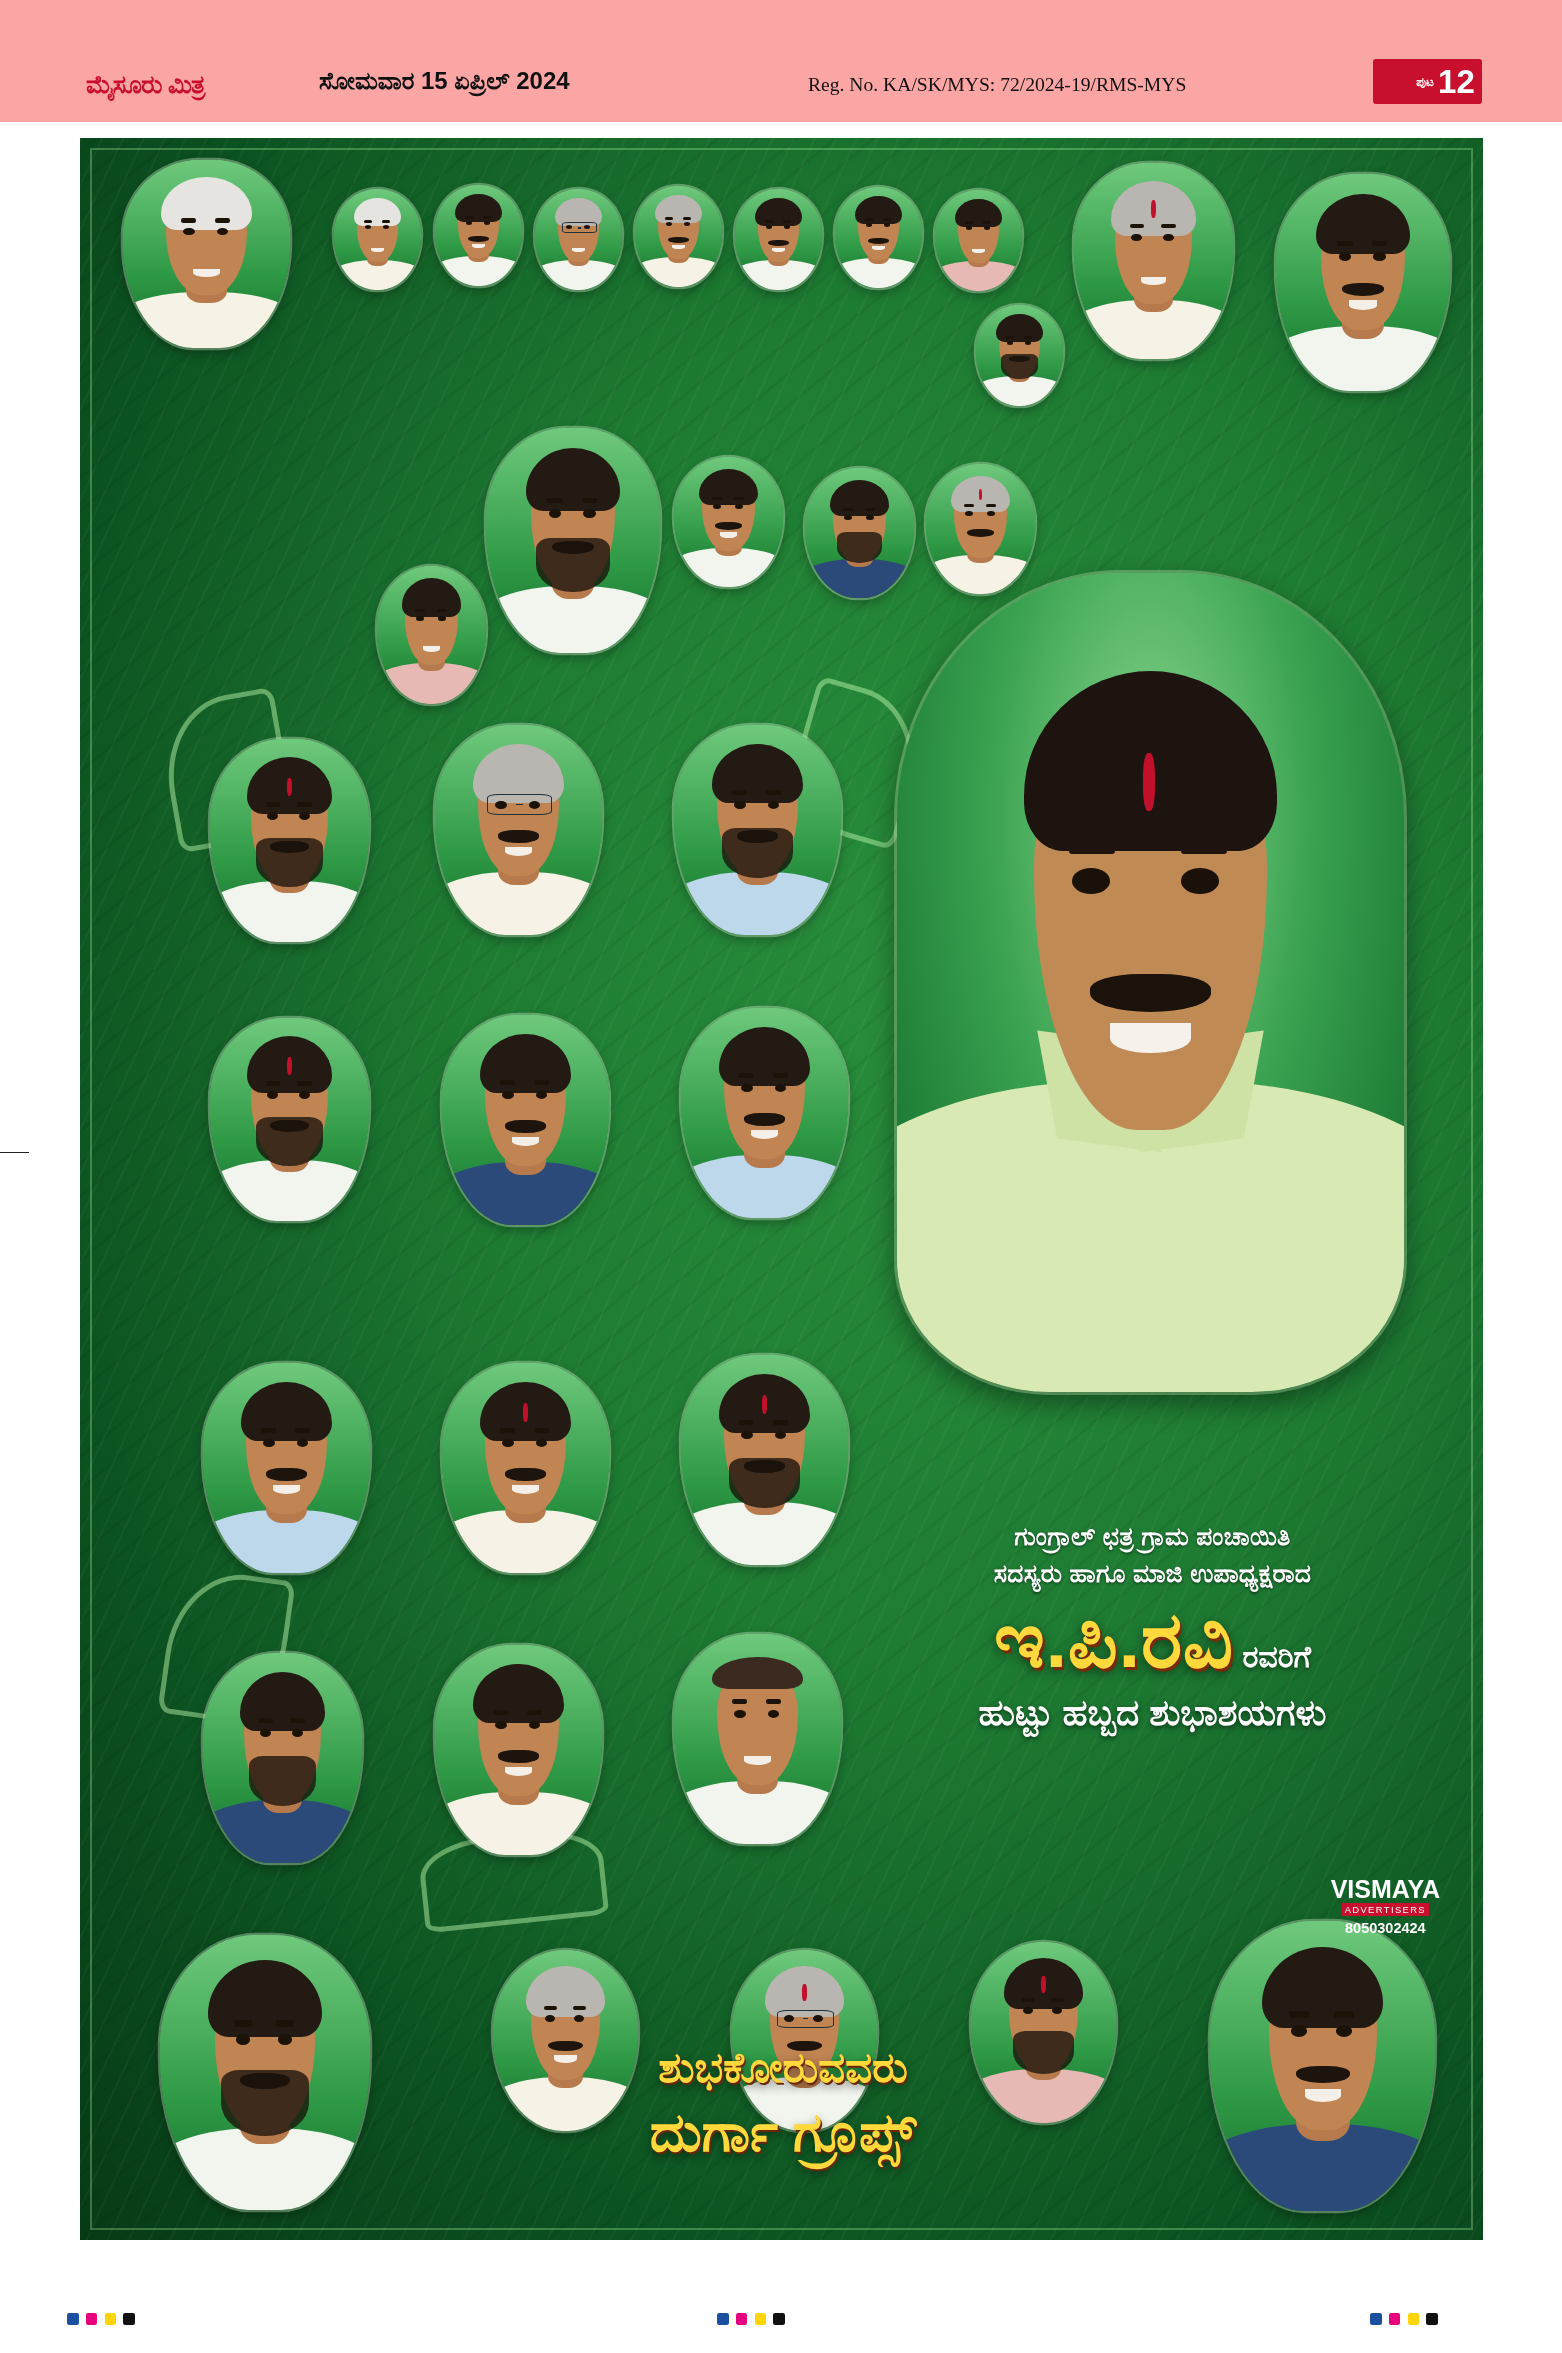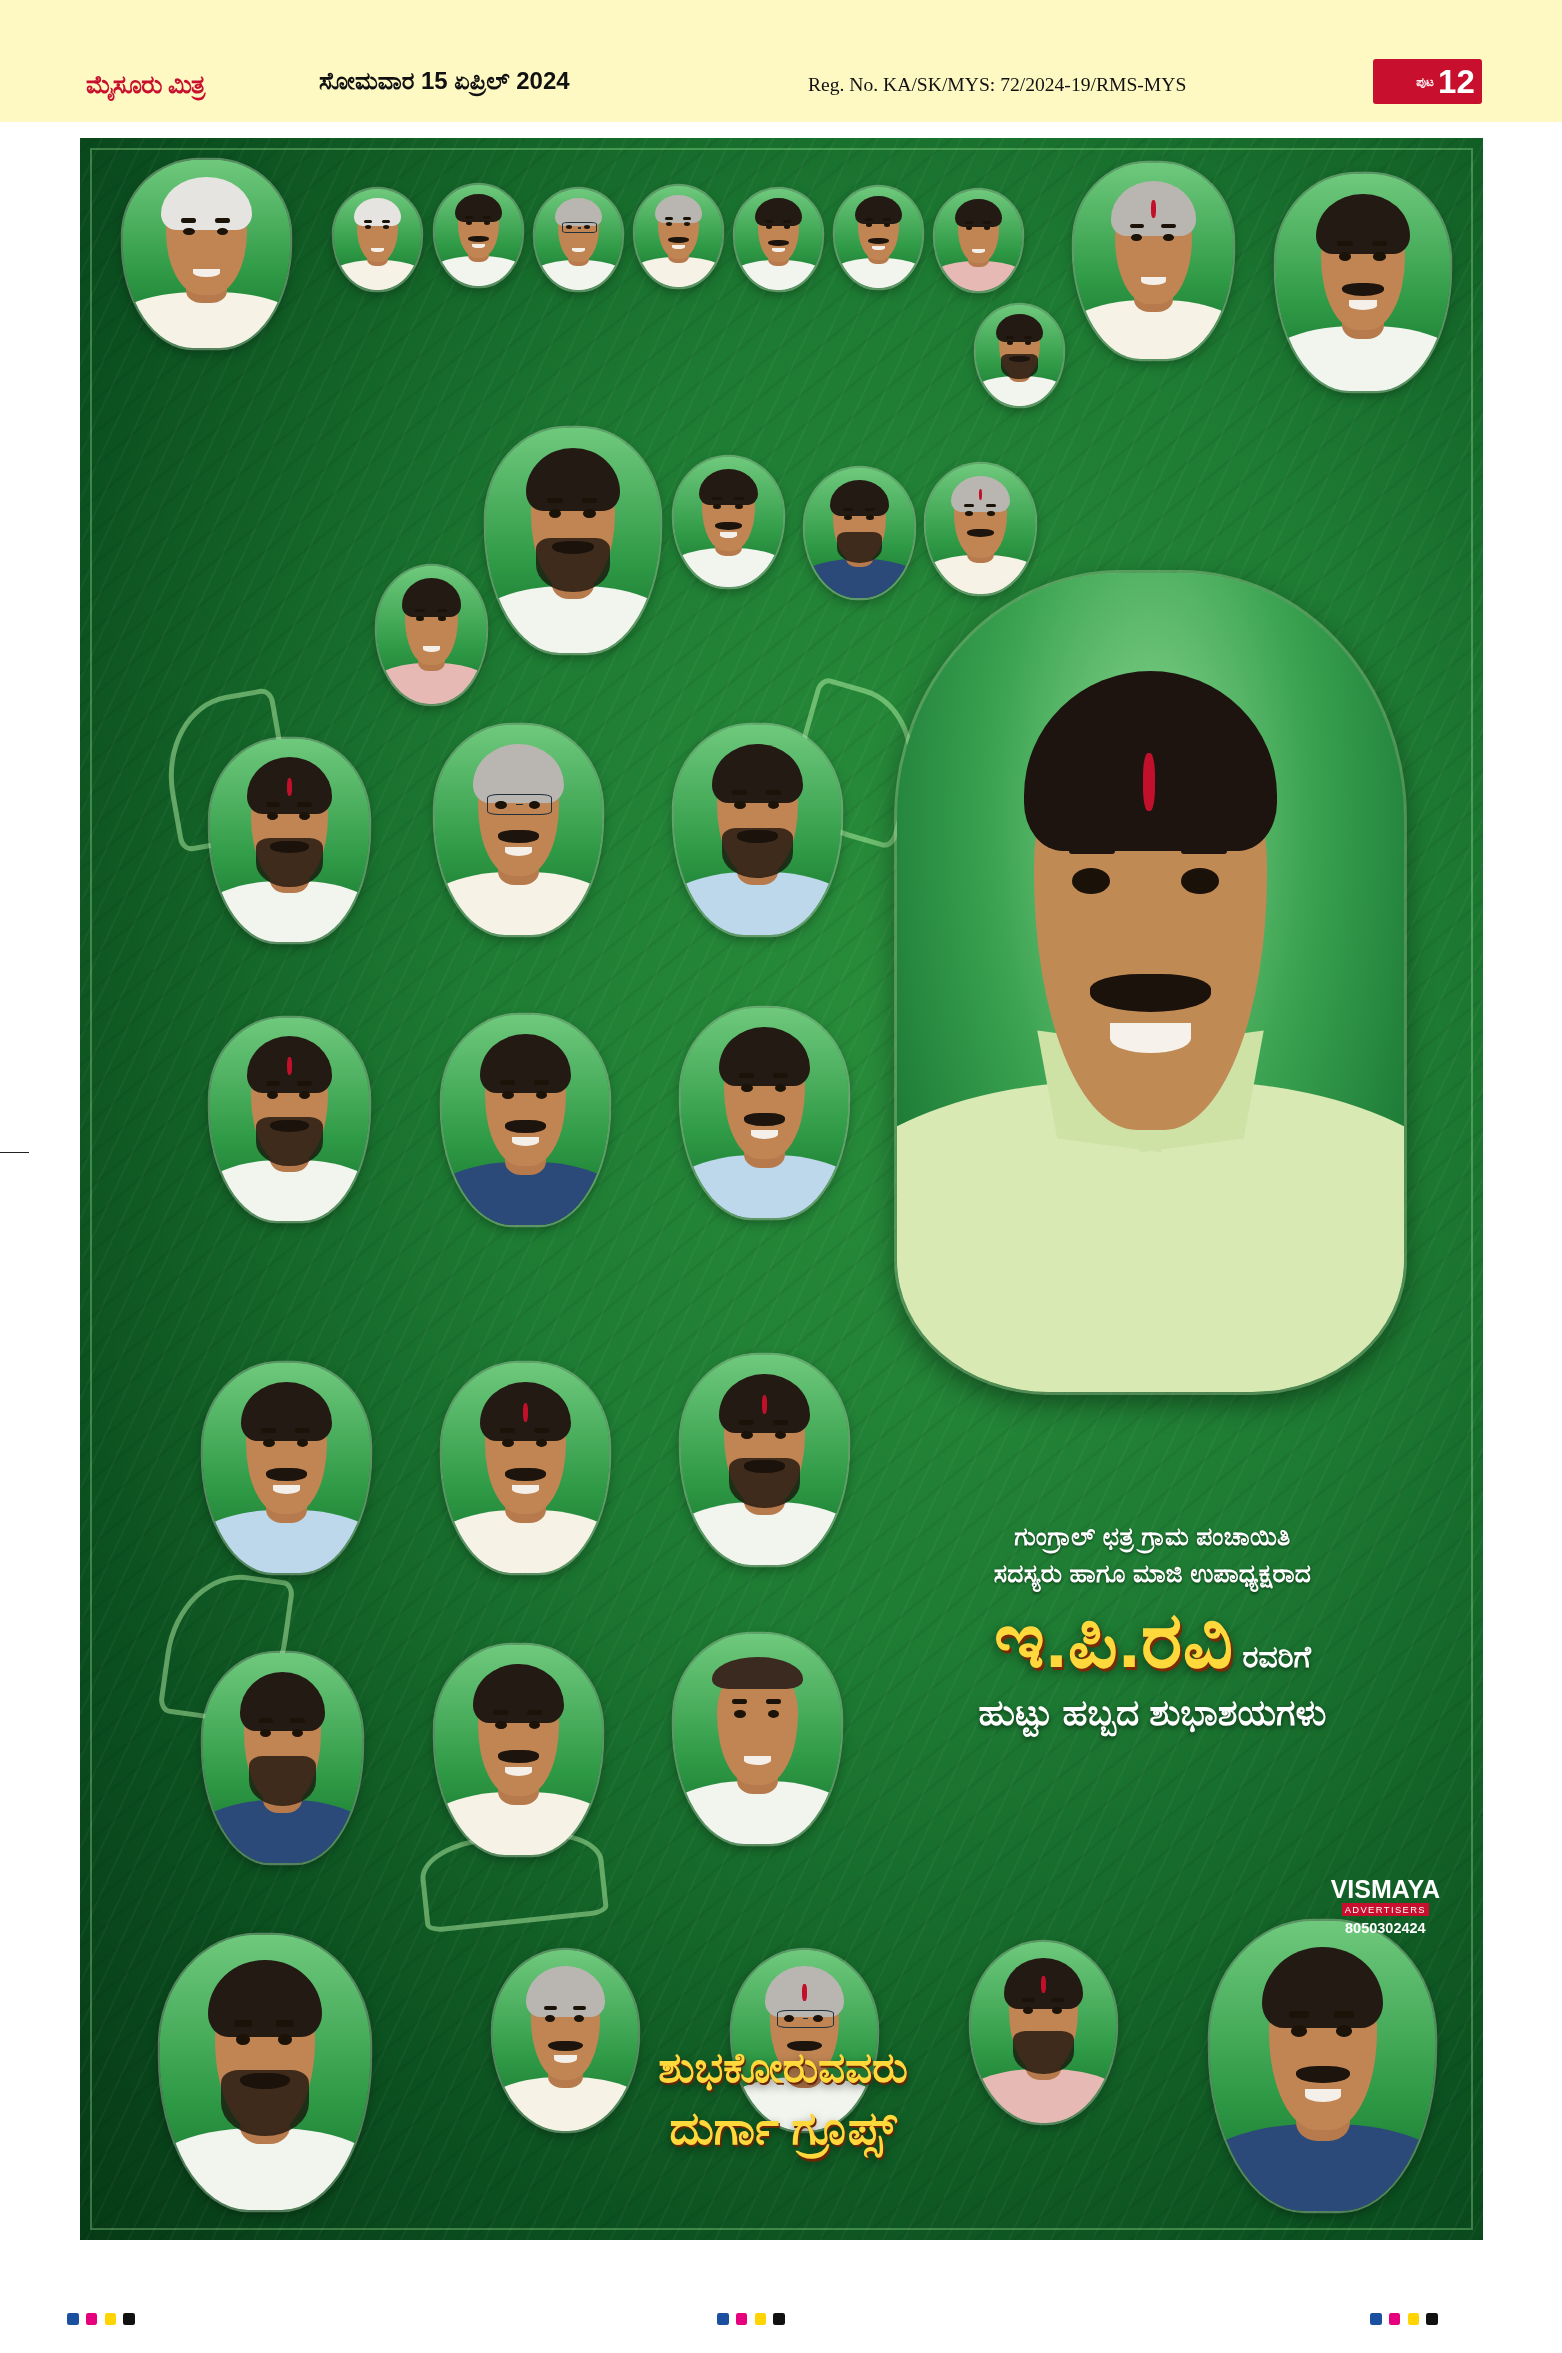--- a/index.html
+++ b/index.html
@@ -13,21 +13,21 @@
     font-family: "Liberation Sans", sans-serif;
     position: relative;
     overflow: hidden;
   }
 
   
   .masthead {
     position: absolute;
     left: 0; top: 0;
     width: 1562px; height: 122px;
-    background: #fef9c3;
+    background: #fca5a5;
   }
   .mast-logo {
     position: absolute;
     left: 86px; top: 64px;
     width: 196px; height: 41px;
     display: flex; align-items: center;
   }
   .mast-logo .logo-red {
     color: #c8102e;
     font-family: "Liberation Sans", sans-serif;
@@ -310,21 +310,21 @@
     text-align: center;
   }
   .bottom-greet .g1 {
     font-size: 42px;
     font-weight: bold;
     color: #ffd93b;
     text-shadow: 1.4px 2.2px 0 #6d2605, 0 4.3px 10px rgba(0,0,0,.5);
   }
   .bottom-greet .g2 {
     margin-top: 8.7px;
-    font-size: 46px;
+    font-size: 54px;
     font-weight: bold;
     color: #ffd93b;
     text-shadow: 1.4px 2.2px 0 #6d2605, 0 4.3px 10px rgba(0,0,0,.5);
   }
 
   
   .agency {
     position: absolute;
     right: 43px; top: 1739px;
     text-align: center;

